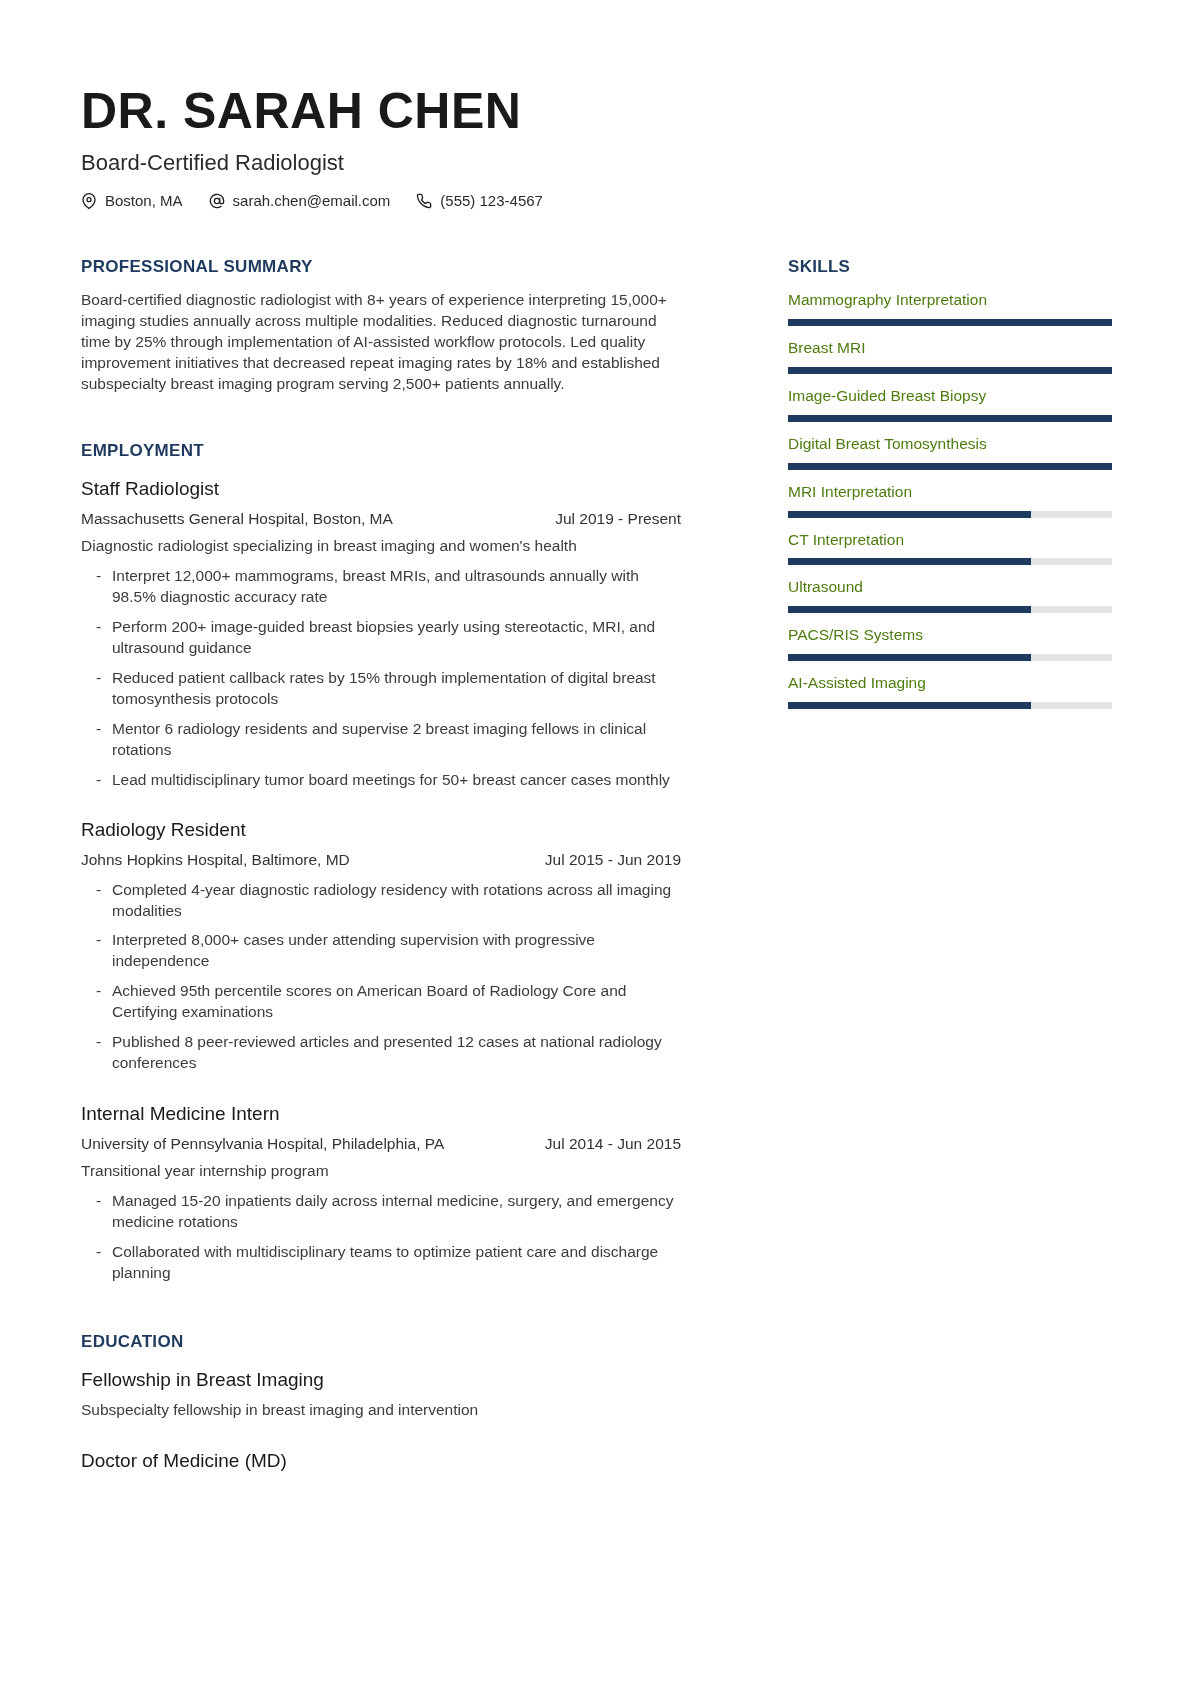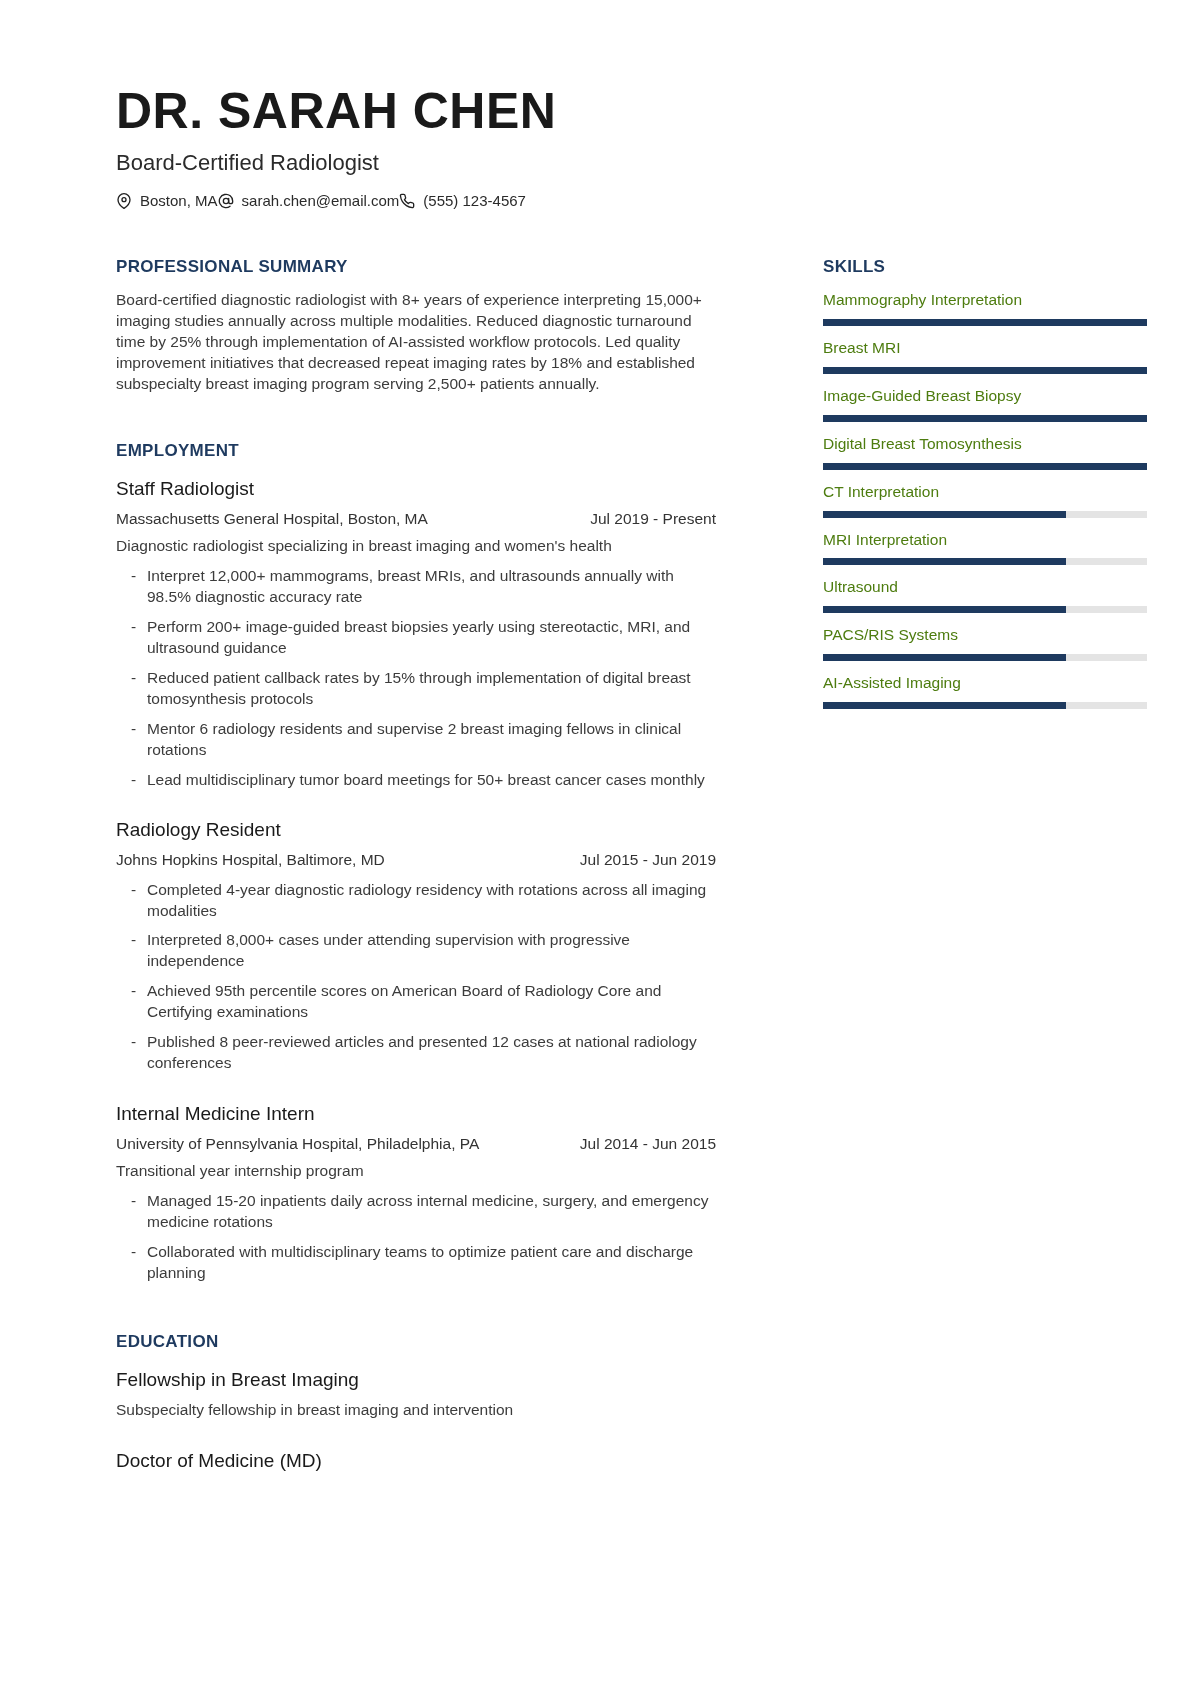--- a/index.html
+++ b/index.html
@@ -8,41 +8,42 @@
     width: 1200px;
     height: 1697px;
     font-family: "Liberation Sans", "DejaVu Sans", sans-serif;
     color: var(--text-body, #3c3c3c);
     overflow: hidden;
   }
   .page {
     width: 1200px;
     height: 1697px;
     background: #ffffff;
-    padding: 86px 88px 40px 116px;
+    padding: 86px 88px 40px 81px;
   }
   
   h1.name {
     font-size: 50px;
     font-weight: 700;
     line-height: 1;
     letter-spacing: 0.5px;
     color: var(--text-primary, #1a1a1a);
     margin: 0 0 14px 0;
   }
   .subtitle {
     font-size: 22px;
     font-weight: 400;
     line-height: 1.2;
     color: #2b2b2b;
     margin: 0 0 16px 0;
   }
   .contact-row {
     display: flex;
     align-items: flex-end;
+    gap: 26px;
     font-size: 15px;
     color: #2b2b2b;
   }
   .contact-item { display: flex; align-items: center; gap: 8px; }
   .contact-item svg { display: block; stroke: #222; }
   
   .columns {
     display: flex;
     margin-top: 48px;
     gap: 107px;
@@ -301,28 +302,28 @@
   </div>
 
   <div class="skill">
     <div class="skill-label">Digital Breast Tomosynthesis</div>
     <div class="skill-bar">
       <div class="skill-fill" style="width: 100%;"></div>
     </div>
   </div>
 
   <div class="skill">
+    <div class="skill-label">MRI Interpretation</div>
+    <div class="skill-bar">
+      <div class="skill-fill" style="width: 75%;"></div>
+    </div>
+  </div>
+
+  <div class="skill">
     <div class="skill-label">CT Interpretation</div>
-    <div class="skill-bar">
-      <div class="skill-fill" style="width: 75%;"></div>
-    </div>
-  </div>
-
-  <div class="skill">
-    <div class="skill-label">MRI Interpretation</div>
     <div class="skill-bar">
       <div class="skill-fill" style="width: 75%;"></div>
     </div>
   </div>
 
   <div class="skill">
     <div class="skill-label">Ultrasound</div>
     <div class="skill-bar">
       <div class="skill-fill" style="width: 75%;"></div>
     </div>

